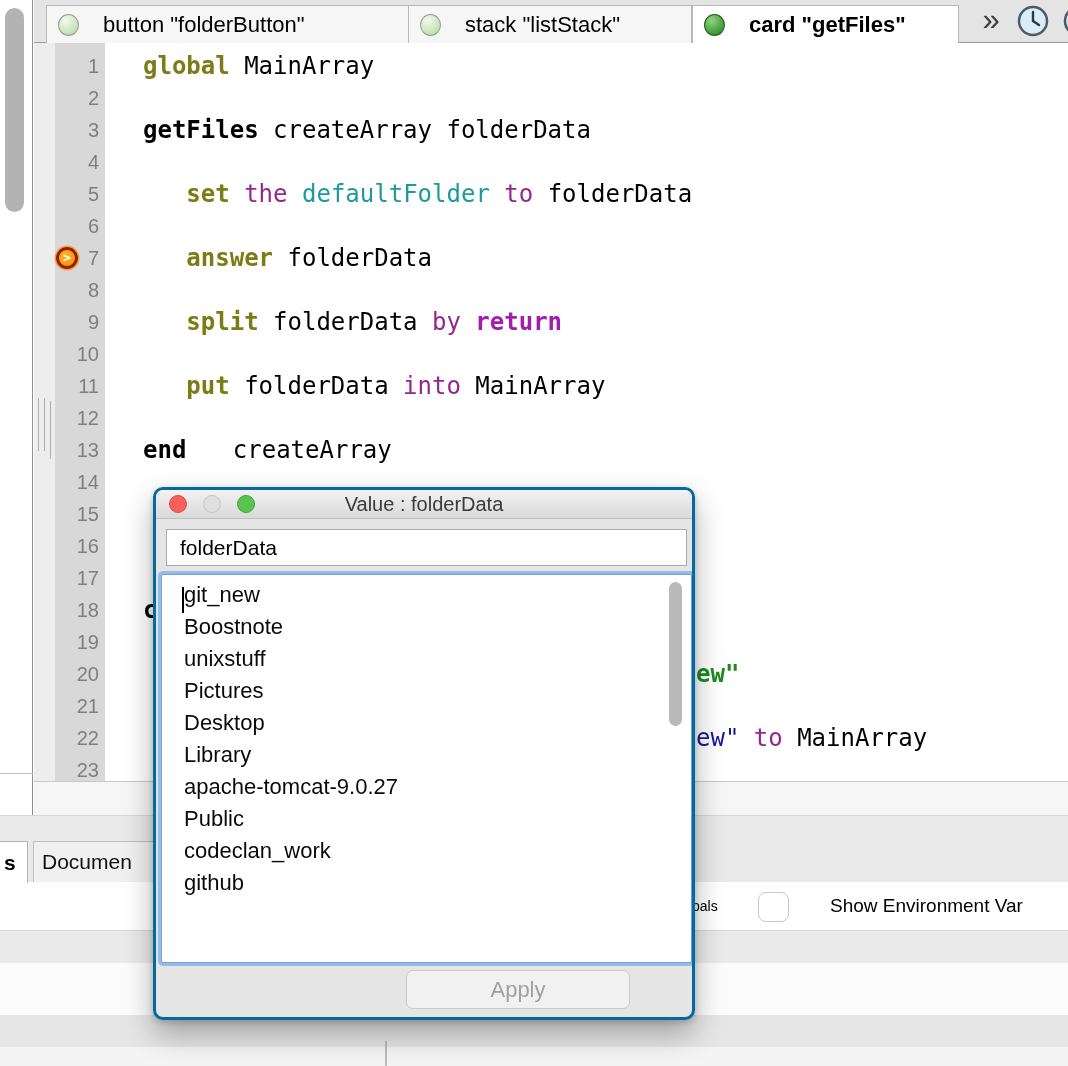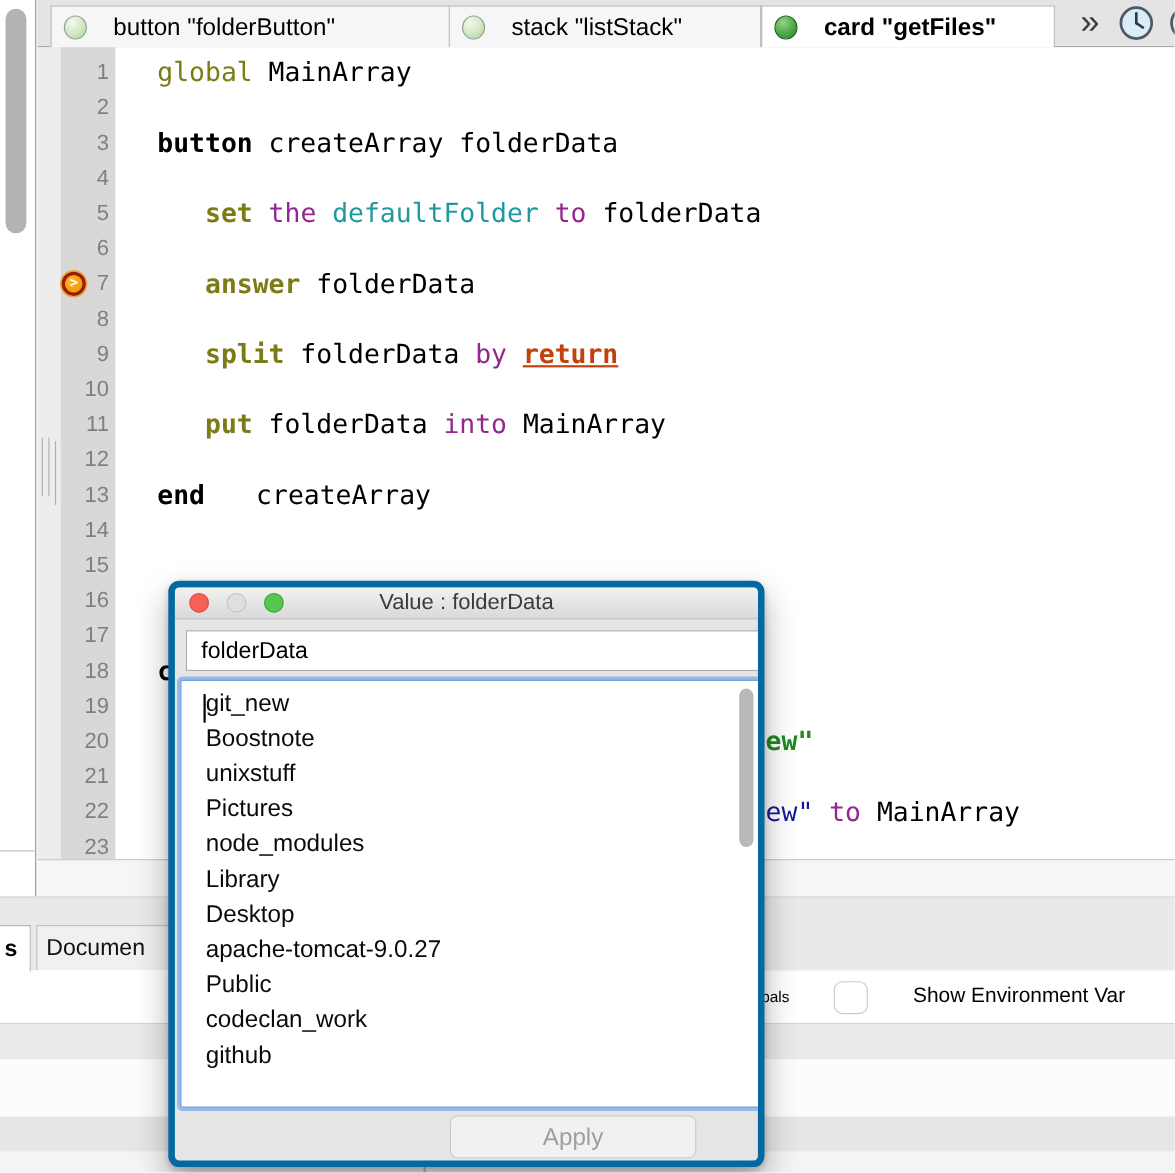--- a/index.html
+++ b/index.html
@@ -82,22 +82,22 @@
     font-size:19px; color:#000; white-space:nowrap; }
 
   .stripe { position:absolute; left:0; width:1068px; }
   #stripe-1 { top:930px; height:33px; background:#eaeaea; border-top:1px solid #d4d4d4; }
   #stripe-2 { top:963px; height:52px; background:#fcfcfc; }
   #stripe-3 { top:1015px; height:32px; background:#e6e6e6; }
   #stripe-4 { top:1047px; height:19px; background:#f4f4f4; }
   #var-col-divider { position:absolute; left:385px; top:1041px; width:2px; height:25px; background:#bcbcbc; }
 
   
-  #value-dialog { position:absolute; left:153px; top:528px; width:542px; height:533px;
-    background:#e5e5e5; border:6px solid #0369a1; border-radius:10px;
+  #value-dialog { position:absolute; left:153px; top:487px; width:542px; height:533px;
+    background:#e5e5e5; border:3px solid #0369a1; border-radius:10px;
     box-shadow:0 14px 30px rgba(0,0,0,.30), 0 2px 6px rgba(0,0,0,.18);
     z-index:50; overflow:hidden; }
   #dialog-titlebar { position:relative; height:29px;
     background:linear-gradient(#f2f2f2,#d9d9d9); border-bottom:1px solid #bfbfbf;
     display:flex; align-items:center; padding-left:13px; gap:16px; }
   .traffic { width:18px; height:18px; border-radius:50%; flex:0 0 auto; }
   .tl-close { background:#f7615a; border:1px solid #de4840; }
   .tl-min   { background:#dfdfdf; border:1px solid #c3c3c3; }
   .tl-zoom  { background:#58c64e; border:1px solid #3ba437; }
   #dialog-title { position:absolute; left:0; top:0; width:100%; height:29px;
@@ -182,29 +182,29 @@
     <div class="gut-num">17</div>
     <div class="gut-num">18</div>
     <div class="gut-num">19</div>
     <div class="gut-num">20</div>
     <div class="gut-num">21</div>
     <div class="gut-num">22</div>
     <div class="gut-num">23</div>
   </div>
 <div id="breakpoint-marker">&gt;</div>
 <div id="code">
-    <div class="code-line"><span style="color: rgb(124, 124, 22); font-weight: normal; margin-top: 44px;">global</span><span style="color: rgb(0, 0, 0);"> MainArray</span></div>
-    <div class="code-line"></div>
-    <div class="code-line"><span style="color: rgb(0, 0, 0); font-weight: bold;">button</span><span style="color: rgb(0, 0, 0); text-align: right;"> createArray folderData</span></div>
+    <div class="code-line"><span style="color: rgb(124, 124, 22); font-weight: bold; margin-top: 44px;">global</span><span style="color: rgb(0, 0, 0);"> MainArray</span></div>
+    <div class="code-line"></div>
+    <div class="code-line"><span style="color: rgb(0, 0, 0); font-weight: bold;">getFiles</span><span style="color: rgb(0, 0, 0); text-align: right;"> createArray folderData</span></div>
     <div class="code-line"></div>
     <div class="code-line"><span style="color: rgb(0, 0, 0);">   </span><span style="color: rgb(124, 124, 22); font-weight: bold;">set</span><span style="color: rgb(0, 0, 0);"> </span><span style="color: rgb(147, 39, 143);">the</span><span style="color: rgb(0, 0, 0);"> </span><span style="color: rgb(30, 154, 158);">defaultFolder</span><span style="color: rgb(0, 0, 0);"> </span><span style="color: rgb(147, 39, 143);">to</span><span style="color: rgb(0, 0, 0);"> folderData</span></div>
     <div class="code-line"></div>
     <div class="code-line"><span style="color: rgb(0, 0, 0);">   </span><span style="color: rgb(124, 124, 22); font-weight: bold;">answer</span><span style="color: rgb(0, 0, 0);"> folderData</span></div>
     <div class="code-line"></div>
-    <div class="code-line"><span style="color: rgb(0, 0, 0);">   </span><span style="color: rgb(124, 124, 22); font-weight: bold;">split</span><span style="color: rgb(0, 0, 0);"> folderData </span><span style="color: rgb(147, 39, 143);">by</span><span style="color: rgb(0, 0, 0);"> </span><span style="color: #c2410c; font-weight: bold; text-decoration: underline;">return</span></div>
+    <div class="code-line"><span style="color: rgb(0, 0, 0);">   </span><span style="color: rgb(124, 124, 22); font-weight: bold;">split</span><span style="color: rgb(0, 0, 0);"> folderData </span><span style="color: rgb(147, 39, 143);">by</span><span style="color: rgb(0, 0, 0);"> </span><span style="color: #a21caf; font-weight: bold;">return</span></div>
     <div class="code-line"></div>
     <div class="code-line"><span style="color: rgb(0, 0, 0);">   </span><span style="color: rgb(124, 124, 22); font-weight: bold;">put</span><span style="color: rgb(0, 0, 0);"> folderData </span><span style="color: rgb(147, 39, 143);">into</span><span style="color: rgb(0, 0, 0);"> MainArray</span></div>
     <div class="code-line"></div>
     <div class="code-line"><span style="color: rgb(0, 0, 0); font-weight: bold;">end</span><span style="color: rgb(0, 0, 0); padding-left: 32px;"> createArray</span></div>
     <div class="code-line"></div>
     <div class="code-line"></div>
     <div class="code-line"></div>
     <div class="code-line"></div>
     <div class="code-line"><span style="color: rgb(0, 0, 0); font-weight: bold;">c</span></div>
     <div class="code-line"></div>
@@ -242,22 +242,21 @@
     <div id="dialog-title">Value : folderData</div>
   </div>
   <div id="var-name-field">folderData</div>
   <div id="value-list">
     <div id="text-caret"></div>
     <div id="list-scroll-thumb"></div>
       <div class="list-item">git_new</div>
       <div class="list-item">Boostnote</div>
       <div class="list-item">unixstuff</div>
       <div class="list-item">Pictures</div>
-      <div class="list-item">node_modules</div>
+      <div class="list-item">Desktop</div>
       <div class="list-item">Library</div>
-      <div class="list-item">Desktop</div>
       <div class="list-item">apache-tomcat-9.0.27</div>
       <div class="list-item">Public</div>
       <div class="list-item">codeclan_work</div>
       <div class="list-item">github</div>
     </div>
   <div id="apply-button">Apply</div>
 </div>
 
 </body></html>

